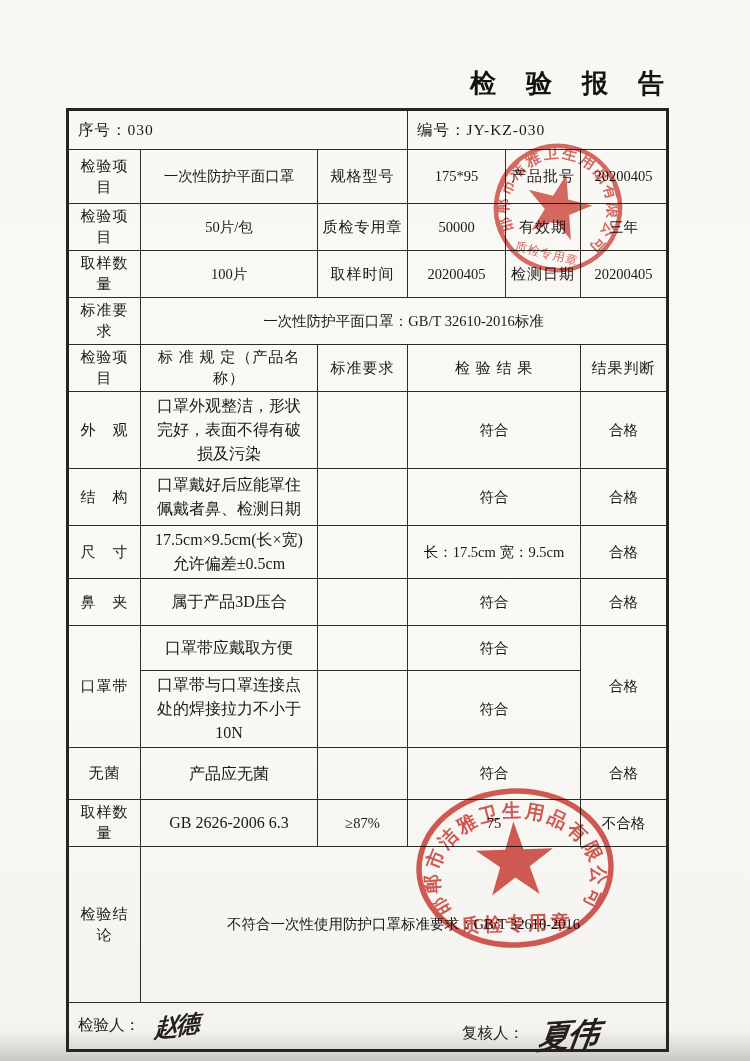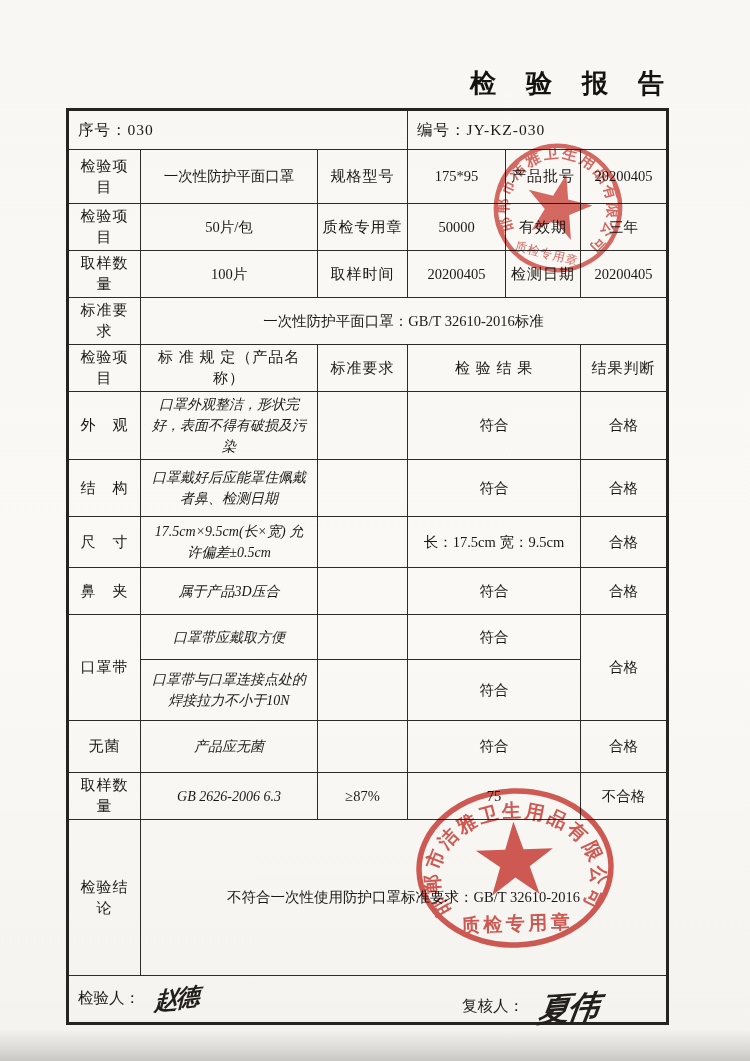--- a/index.html
+++ b/index.html
@@ -20,21 +20,21 @@
     border:3px solid #262422;
   }
   td{
     border:1.6px solid #2e2c29;
     text-align:center;vertical-align:middle;
     font-size:14.5px;padding:2px 4px;line-height:1.4;
     overflow:hidden;
   }
   td.lbl{font-size:15px;letter-spacing:1px;}
   td.left{text-align:left;padding-left:9px;font-size:15.5px;letter-spacing:1px;}
-  td.std{font-size:14px;padding:2px 9px;line-height:1.5;font-style:italic;}
+  td.std{font-size:16px;padding:2px 9px;line-height:1.5;}
   td.hdr{font-size:15px;letter-spacing:1px;}
   tr.h40{height:40px} tr.h43{height:43px} tr.h44{height:44px} tr.h45{height:45px}
   tr.h46{height:46px} tr.h47{height:47px} tr.h48{height:48px} tr.h51{height:51px}
   tr.h52{height:52px} tr.h54{height:54px} tr.h57{height:57px} tr.h61{height:61px}
   tr.h156{height:156px}
   .footer-cell{position:relative;text-align:left;padding-left:9px;font-size:15.5px;overflow:visible;}
   .sig{
     display:inline-block;font-size:24px;font-weight:bold;font-style:italic;
     transform:rotate(-7deg) skewX(-8deg);margin-left:14px;color:#23201c;
     letter-spacing:-2px;vertical-align:-4px;

